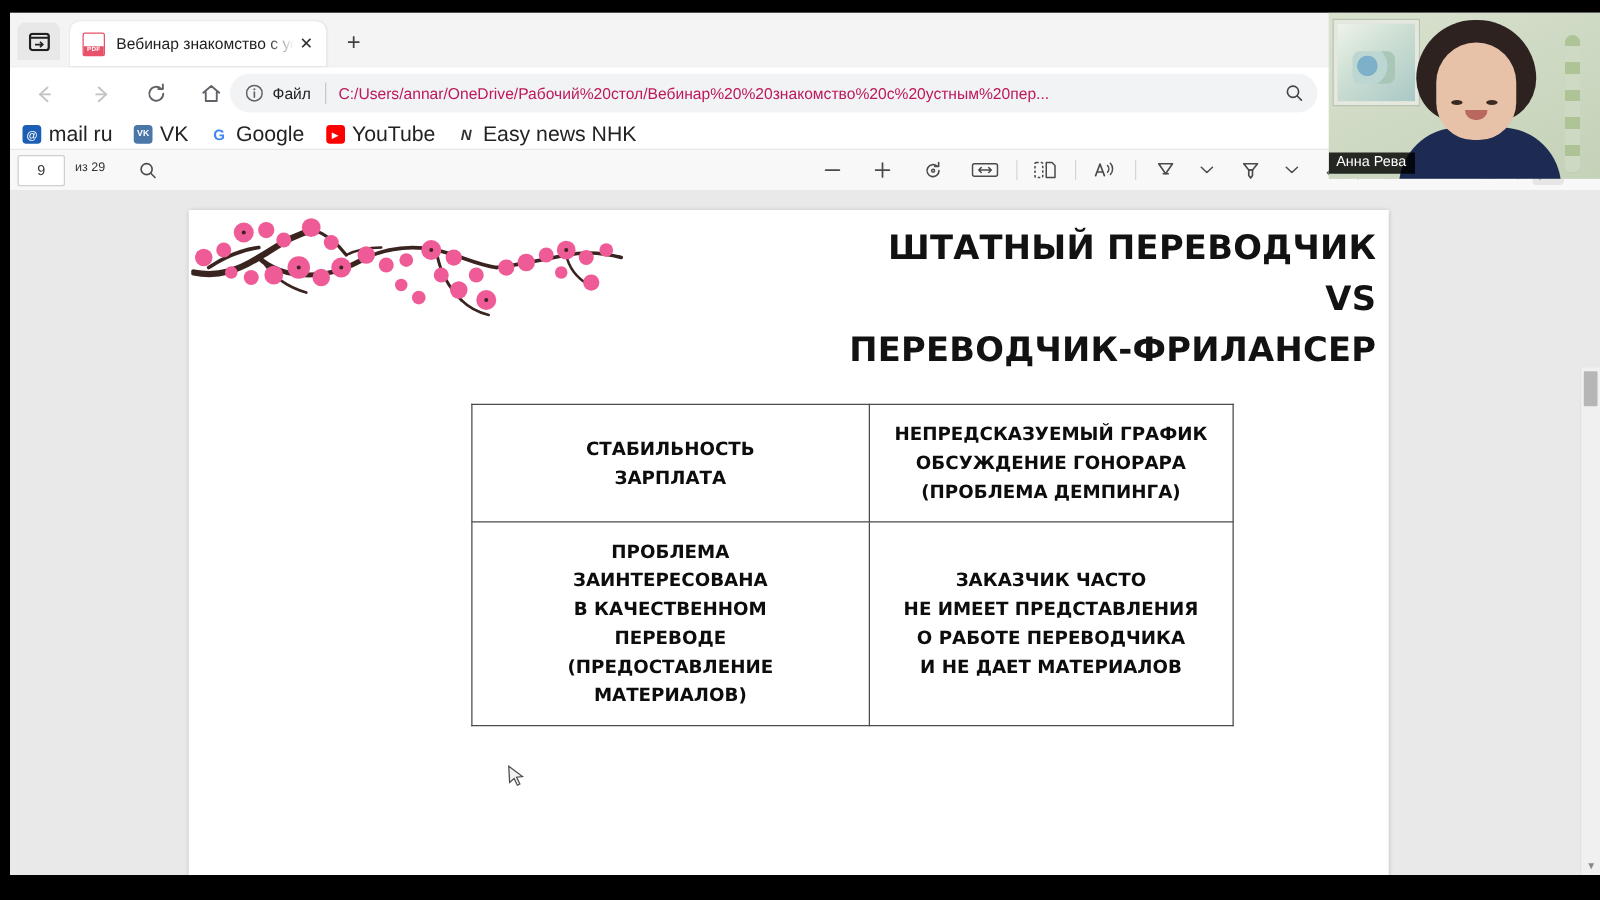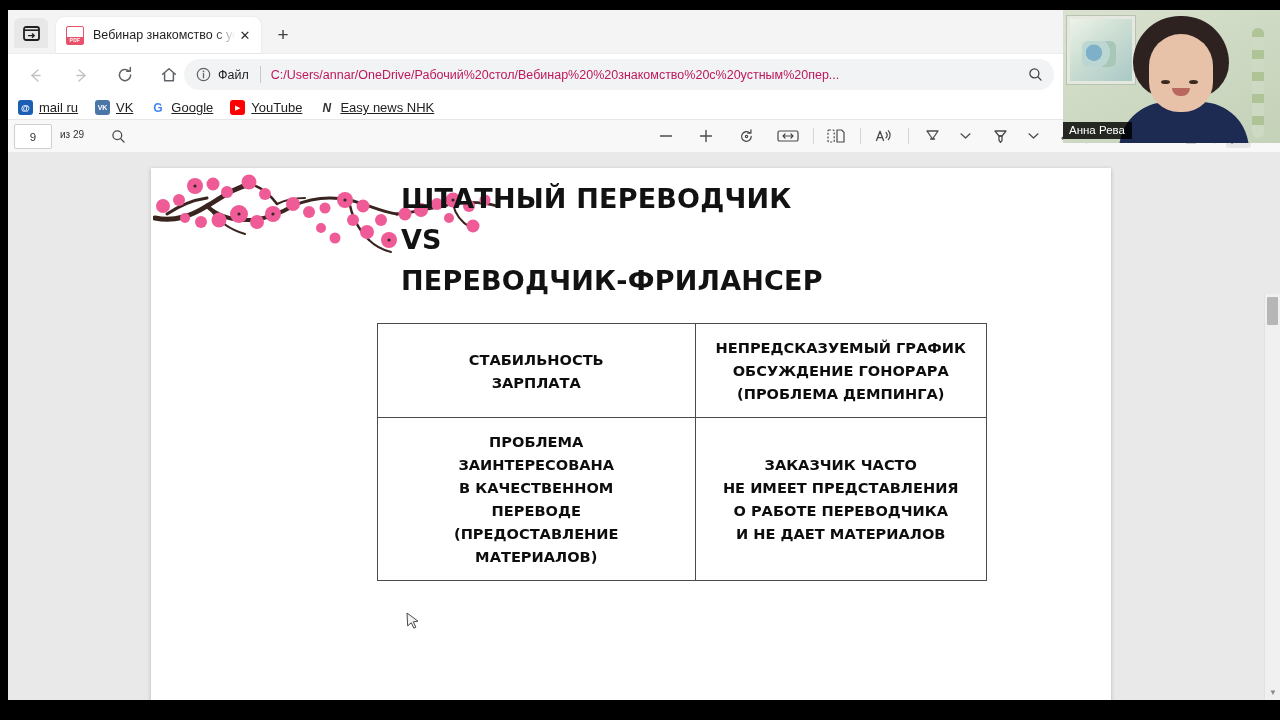--- a/index.html
+++ b/index.html
@@ -85,21 +85,21 @@
   
   .bookmarks{
     position:relative;height:23px;background:#ffffff;
     display:flex;align-items:center;padding-left:10px;
     border-bottom:1px solid #e7e7e7;
   }
   .bm{display:flex;align-items:center;margin-right:17px;}
   .bm-ico{width:15px;height:15px;border-radius:3px;flex:0 0 auto;
           display:flex;align-items:center;justify-content:center;
           font-size:9px;font-weight:bold;color:#fff;}
-  .bm-lbl{font-size:13px;color:#222;margin-left:6px;white-space:nowrap;text-decoration:underline;}
+  .bm-lbl{font-size:17px;color:#222;margin-left:6px;white-space:nowrap;}
 
   
   .pdfbar{
     position:relative;height:32px;background:#f8f8f8;
     border-bottom:1px solid #e3e3e3;
   }
   .pg-box{
     position:absolute;left:6px;top:4px;width:36px;height:23px;
     border:1px solid #cfcfcf;background:#fff;border-radius:2px;
     display:flex;align-items:center;justify-content:center;
@@ -121,21 +121,21 @@
   .page{
     position:absolute;left:143px;top:16px;width:960px;height:557px;
     background:#ffffff;box-shadow:0 1px 4px rgba(0,0,0,.22);
   }
   .slide{position:relative;width:100%;height:100%;overflow:hidden;}
 
   .sakura{position:absolute;left:2px;top:2px;width:348px;height:95px;}
 
   .title{
     position:absolute;left:250px;top:10px;width:700px;
-    text-align:left;color:#121212;font-weight:bold;
+    text-align:right;color:#121212;font-weight:bold;
     font-size:27px;line-height:41px;letter-spacing:.2px;
     font-family:"DejaVu Sans","Liberation Sans",sans-serif;
   }
 
   table.cmp{
     position:absolute;left:226px;top:155px;width:610px;
     border-collapse:collapse;table-layout:fixed;
   }
   table.cmp td{
     border:1.6px solid #4b4b4b;

